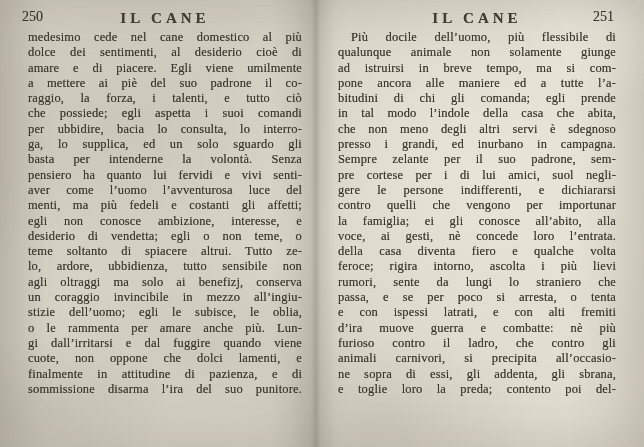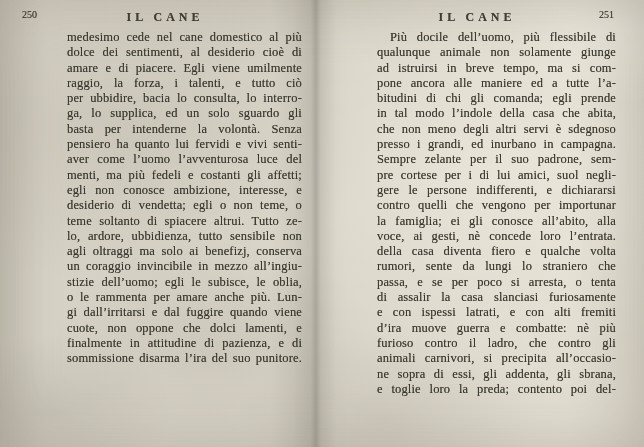--- a/index.html
+++ b/index.html
@@ -43,68 +43,69 @@
   .page-left  { left: 28px;  width: 274px; }
   .page-right { left: 338px; width: 278px; }
   .header {
     position: relative;
     height: 19px;
     color: #3a382f;
   }
   .running {
     display: block;
     text-align: center;
-    font-size: 12px;
+    font-size: 15px;
     letter-spacing: 4px;
     font-weight: bold;
     color: #403d33;
     text-shadow: 0 0 0.5px rgba(40,38,30,0.5);
   }
   .pagenum {
     position: absolute;
     top: -1px;
-    font-size: 10px;
+    font-size: 14px;
     color: #3a382f;
     text-shadow: 0 0 0.5px rgba(40,38,30,0.45);
   }
   .pagenum.pn-left  { left: -6px; }
   .pagenum.pn-right { right: 2px; }
   .lines { margin-top: 1px; }
   .line {
     font-size: 12.5px;
     line-height: 15.3px;
     height: 15.3px;
     white-space: nowrap;
     text-align: justify;
     text-align-last: justify;
     color: #3b392f;
     letter-spacing: 0.15px;
     text-shadow: 0 0 0.6px rgba(45,42,33,0.55);
     overflow: hidden;
-    margin-left: 39px;
   }
   
   .page-right .line:first-child { text-indent: 13px; }
 </style>
 </head>
 <body>
 
 <div class="scan">
   <div class="gutter"></div>
 
   <div class="page page-left">
     <div class="header">
       <span class="pagenum pn-left">250</span>
       <span class="running">IL CANE</span>
     </div>
     <div class="lines">
         <div class="line">medesimo cede nel cane domestico al più</div>
         <div class="line">dolce dei sentimenti, al desiderio cioè di</div>
         <div class="line">amare e di piacere. Egli viene umilmente</div>
+        <div class="line">a mettere ai piè del suo padrone il co-</div>
         <div class="line">raggio, la forza, i talenti, e tutto ciò</div>
+        <div class="line">che possiede; egli aspetta i suoi comandi</div>
         <div class="line">per ubbidire, bacia lo consulta, lo interro-</div>
         <div class="line">ga, lo supplica, ed un solo sguardo gli</div>
         <div class="line">basta per intenderne la volontà. Senza</div>
         <div class="line">pensiero ha quanto lui fervidi e vivi senti-</div>
         <div class="line">aver come l’uomo l’avventurosa luce del</div>
         <div class="line">menti, ma più fedeli e costanti gli affetti;</div>
         <div class="line">egli non conosce ambizione, interesse, e</div>
         <div class="line">desiderio di vendetta; egli o non teme, o</div>
         <div class="line">teme soltanto di spiacere altrui. Tutto ze-</div>
         <div class="line">lo, ardore, ubbidienza, tutto sensibile non</div>
@@ -133,23 +134,23 @@
         <div class="line">in tal modo l’indole della casa che abita,</div>
         <div class="line">che non meno degli altri servi è sdegnoso</div>
         <div class="line">presso i grandi, ed inurbano in campagna.</div>
         <div class="line">Sempre zelante per il suo padrone, sem-</div>
         <div class="line">pre cortese per i di lui amici, suol negli-</div>
         <div class="line">gere le persone indifferenti, e dichiararsi</div>
         <div class="line">contro quelli che vengono per importunar</div>
         <div class="line">la famiglia; ei gli conosce all’abito, alla</div>
         <div class="line">voce, ai gesti, nè concede loro l’entrata.</div>
         <div class="line">della casa diventa fiero e qualche volta</div>
+        <div class="line">feroce; rigira intorno, ascolta i più lievi</div>
         <div class="line">rumori, sente da lungi lo straniero che</div>
         <div class="line">passa, e se per poco si arresta, o tenta</div>
-        <div class="line">di assalir la casa slanciasi furiosamente</div>
         <div class="line">e con ispessi latrati, e con alti fremiti</div>
         <div class="line">d’ira muove guerra e combatte: nè più</div>
         <div class="line">furioso contro il ladro, che contro gli</div>
         <div class="line">animali carnivori, si precipita all’occasio-</div>
         <div class="line">ne sopra di essi, gli addenta, gli sbrana,</div>
         <div class="line">e toglie loro la preda; contento poi del-</div>
       </div>
   </div>
 </div>
 

